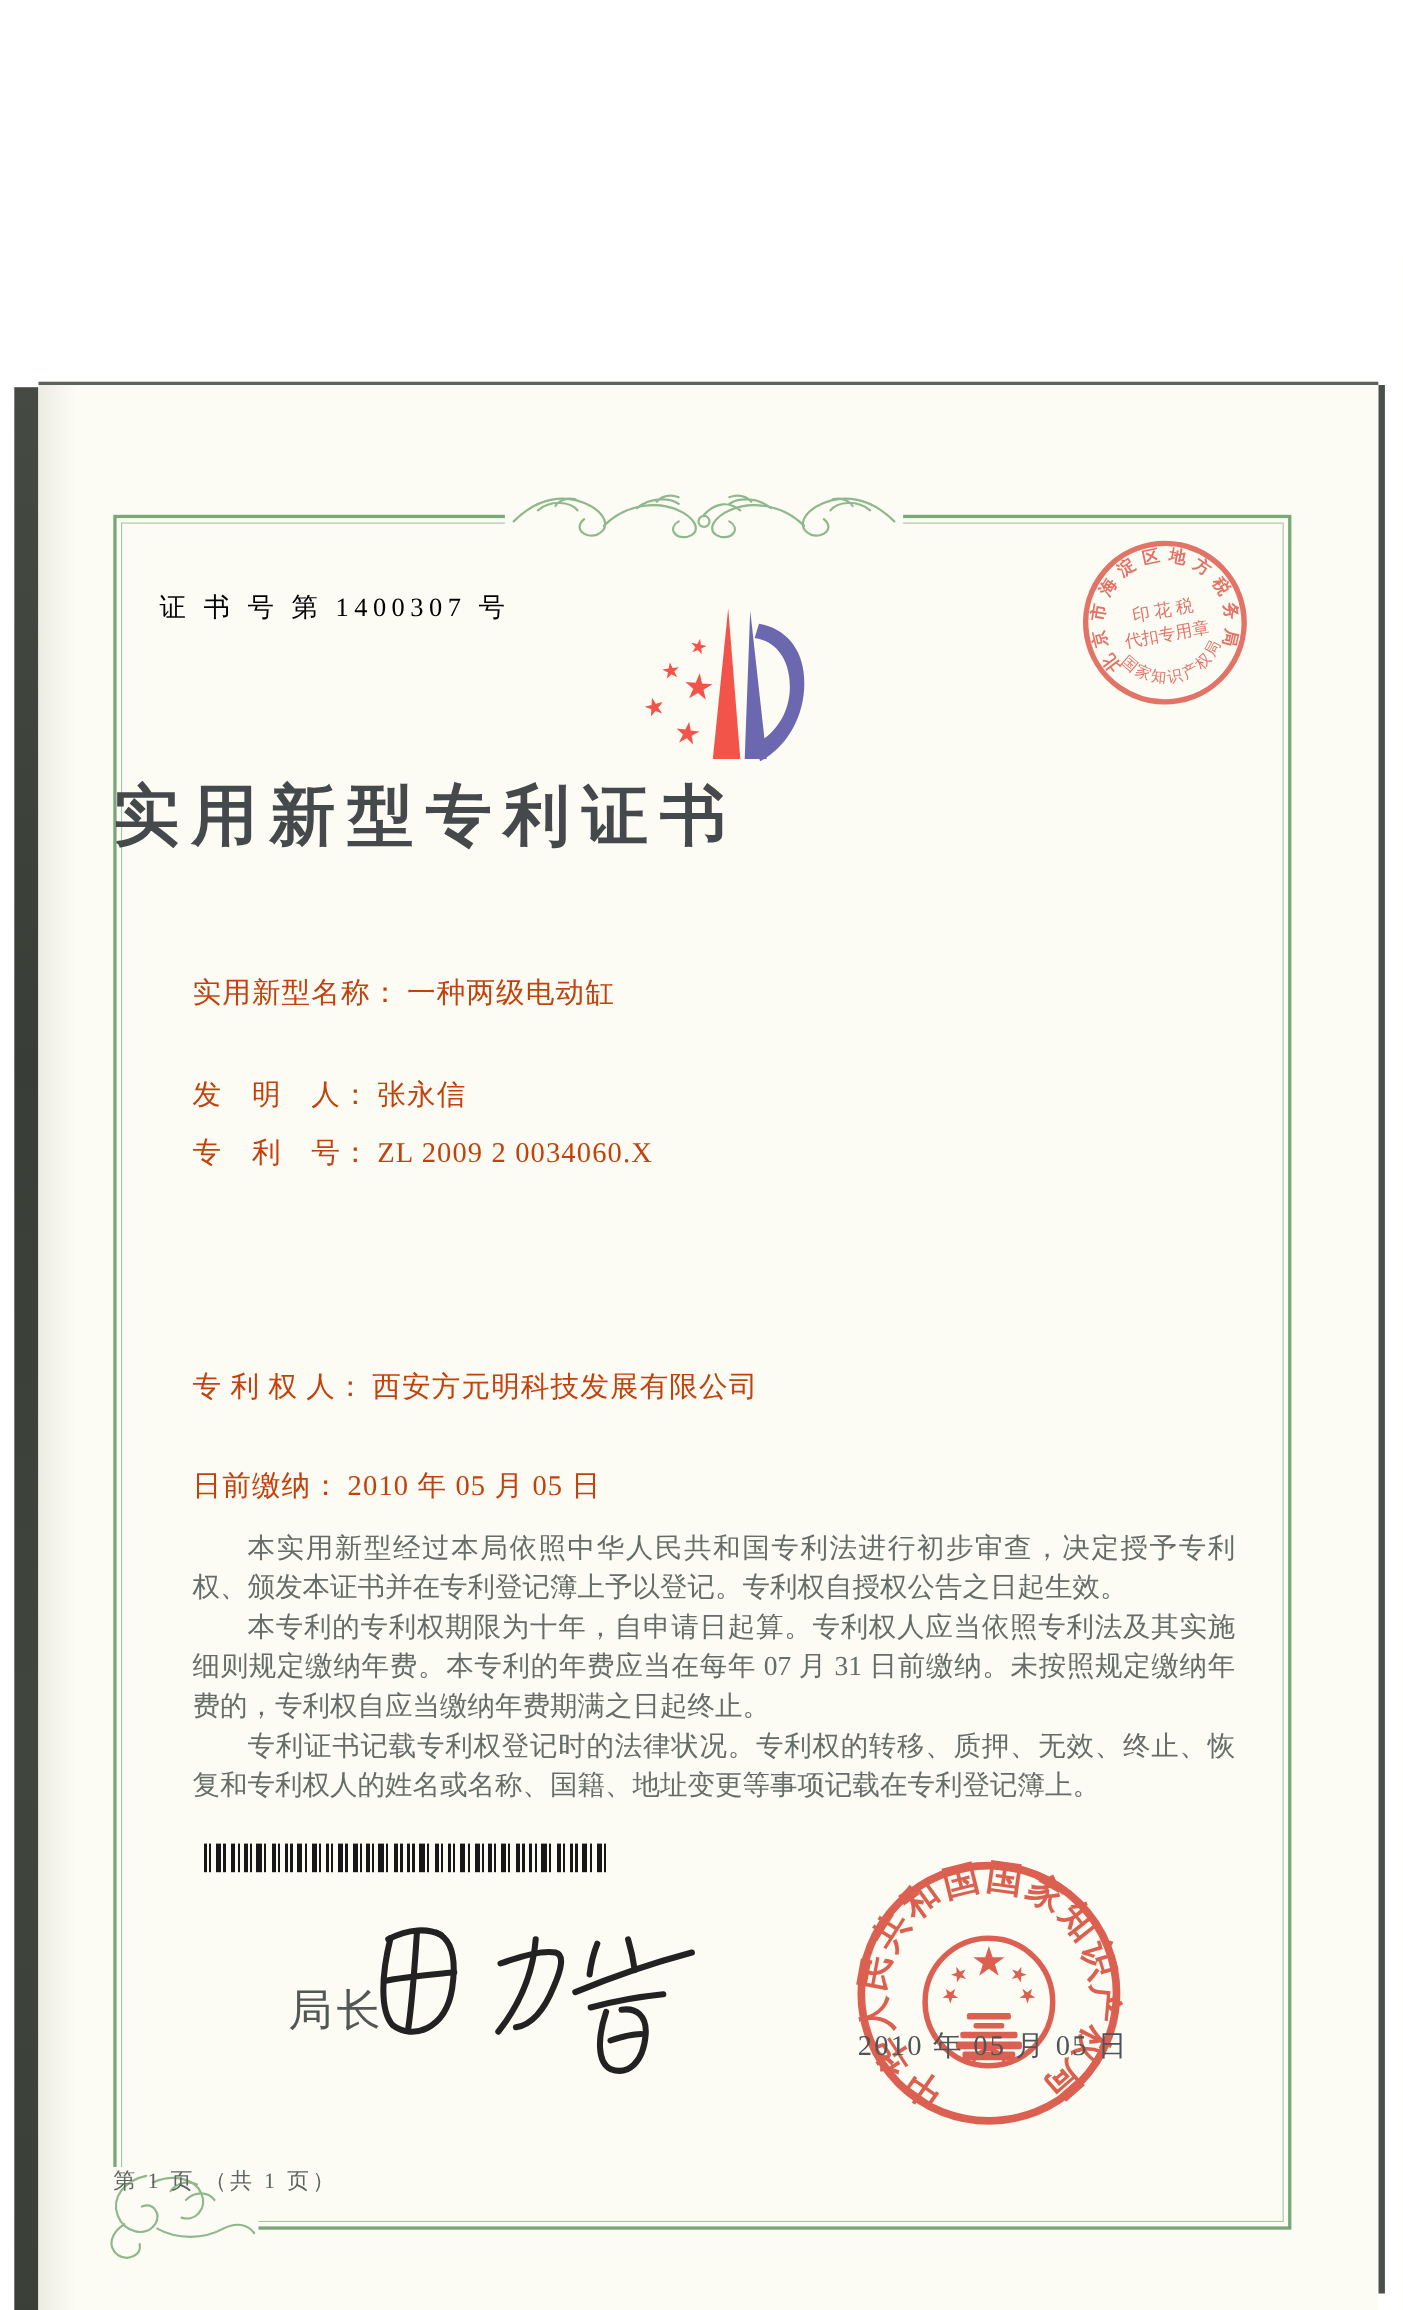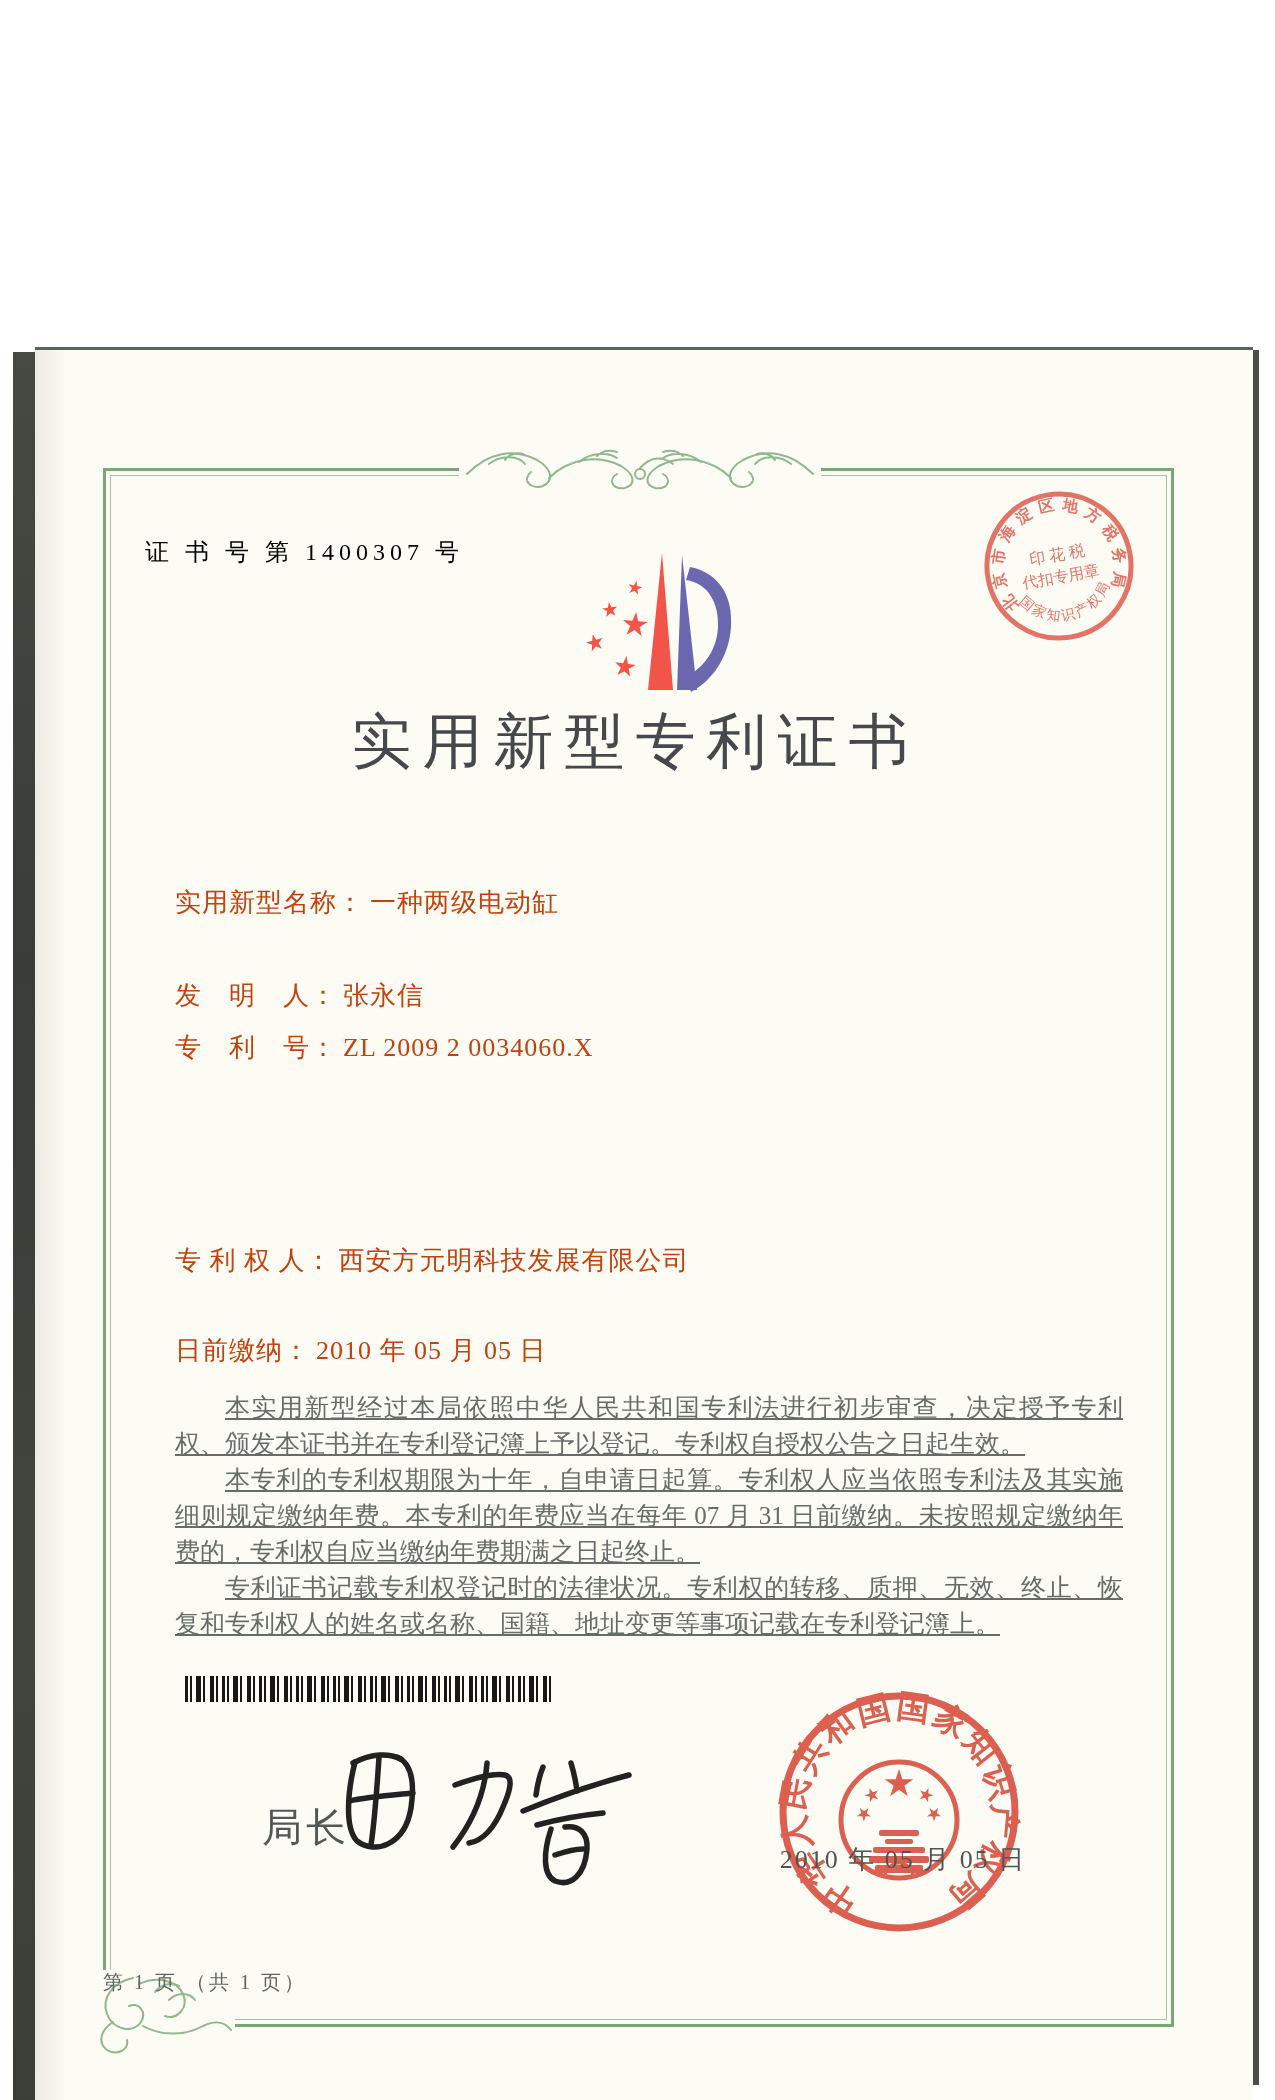--- a/index.html
+++ b/index.html
@@ -18,27 +18,27 @@
   
   .frame{position:absolute;left:68px;top:118px;width:1065px;height:1553px;border:3px solid #79a779;}
   .frame::before{content:"";position:absolute;inset:4px;border:1px solid #a6c4a0;}
   
   .ornament{position:absolute;background:#fcfcf4;}
   .orn-top{left:424px;top:84px;width:362px;height:60px;}
   .orn-corner{left:38px;top:1620px;width:162px;height:86px;}
   .ornament svg{width:100%;height:100%;display:block;}
   
   .cert-no{position:absolute;left:110px;top:186px;font-size:24px;letter-spacing:5px;color:#000000;}
-  .title{position:absolute;left:68px;top:352px;width:1065px;text-align:center;
-    font-size:60px;letter-spacing:11px;color:#45494b;font-weight:400;}
+  .title{position:absolute;left:68px;top:352px;width:1065px;
+    font-size:60px;letter-spacing:11px;color:#45494b;font-weight:700;}
   .field{position:absolute;left:140px;font-size:26px;color:#c2410c;letter-spacing:1px;white-space:nowrap;}
   .field .fvalue{margin-left:6px;}
   .body-text{position:absolute;left:140px;top:1040px;width:948px;font-size:25px;
     line-height:36px;color:#666d68;text-align:justify;}
-  .body-text p{margin:0;text-indent:2em;text-decoration:underline;}
+  .body-text p{margin:0;text-indent:2em;}
   .barcode{position:absolute;left:150px;top:1326px;width:366px;height:26px;
     background:repeating-linear-gradient(90deg,
       #171717 0 3px,transparent 3px 5px,
       #171717 5px 7px,transparent 7px 11px,
       #171717 11px 16px,transparent 16px 18px,
       #171717 18px 20px,transparent 20px 25px,
       #171717 25px 29px,transparent 29px 31px,
       #171717 31px 33px,transparent 33px 37px);}
   .juzhang{position:absolute;left:227px;top:1450px;font-size:40px;color:#535856;letter-spacing:4px;}
   .signature{position:absolute;left:292px;top:1382px;width:320px;height:178px;}

